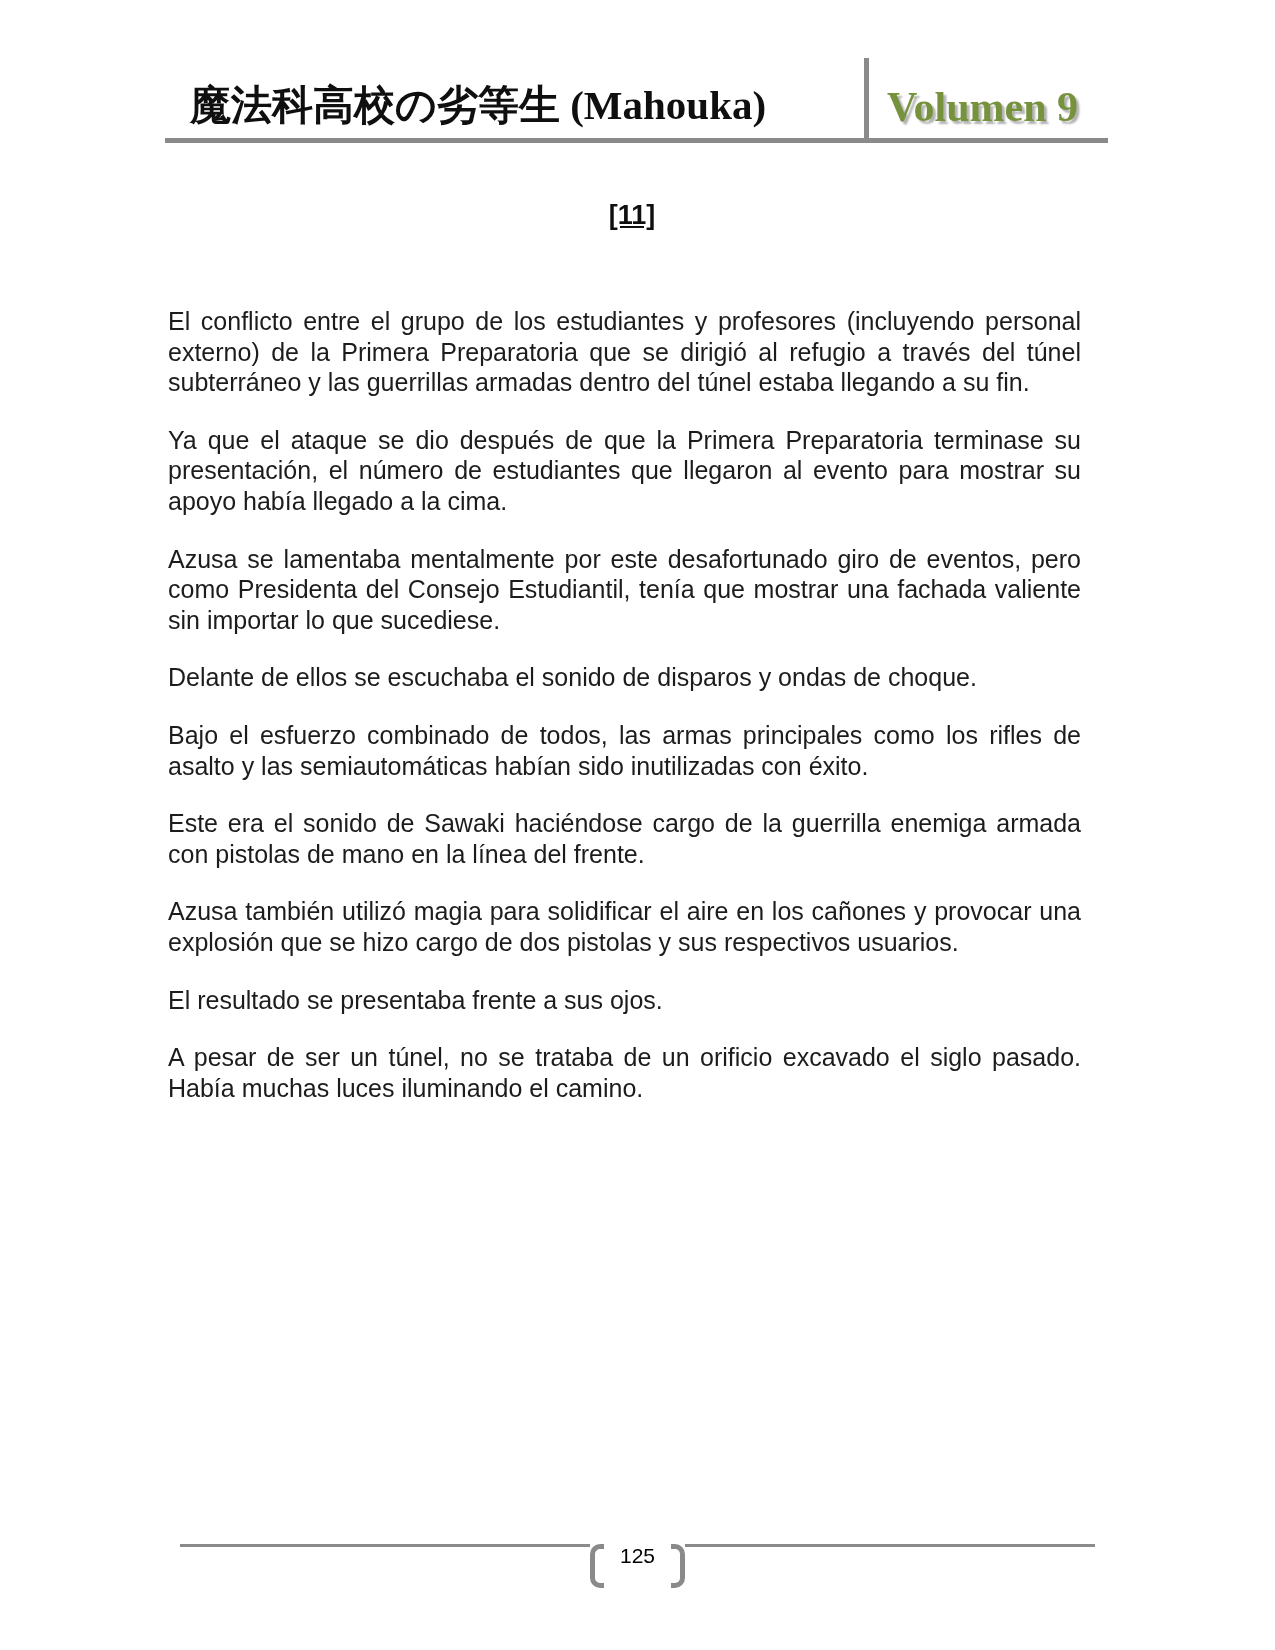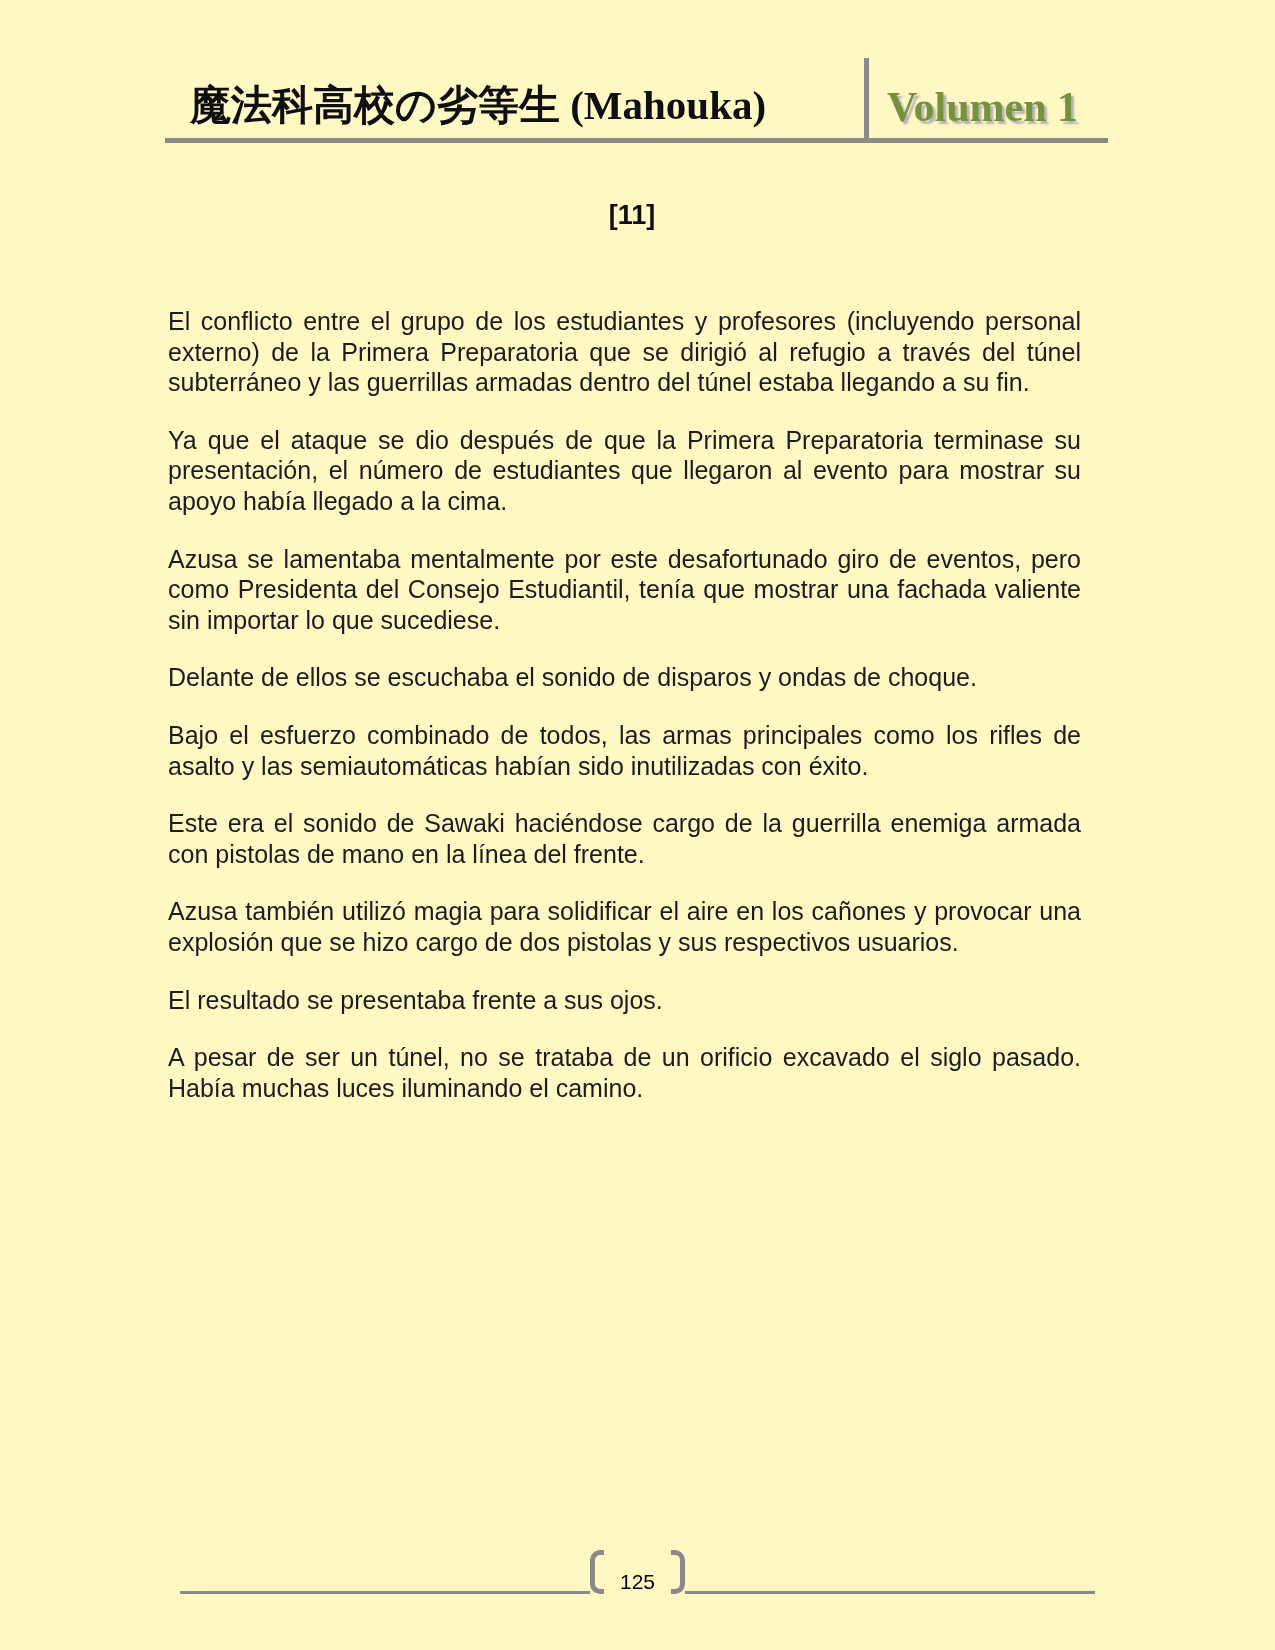--- a/index.html
+++ b/index.html
@@ -1,20 +1,20 @@
 <!DOCTYPE html>
 <html><head>
 <meta charset="utf-8">
 <style>
   html,body{margin:0;padding:0;background:#e8e8e8;}
   .page{
     position:relative;
     width:1275px;height:1650px;
     margin:0 auto;
-    background:#fef9c3;
+    background:#ffffff;
     font-family:"Liberation Sans",sans-serif;
     color:#1c1c1c;
     overflow:hidden;
   }
   
   .header{
     position:absolute;
     top:58px;left:165px;right:167px;
     border-bottom:5px solid #8a8a8a;
     display:flex;
@@ -47,20 +47,21 @@
     text-shadow:3px 3px 2px #b3b3b3;
     white-space:nowrap;
   }
   
   .section-heading{
     margin:200px 179px 0 168px;
     text-align:center;
     font-weight:bold;
     font-size:27px;
     color:#0f0f0f;
+    text-decoration:underline;
   }
   
   .content{
     position:absolute;
     top:306px;left:168px;
     width:928px;
   }
   .content p{
     margin:0 15px 27px 0;
     font-size:25px;
@@ -70,21 +71,21 @@
     color:#1c1c1c;
   }
   .content p:last-child{margin-bottom:0;}
   
   .footer{
     position:absolute;
     left:180px;right:180px;
     top:1544px;
     height:50px;
     display:flex;
-    align-items:flex-end;
+    align-items:flex-start;
   }
   .footer-rule{
     flex:1 1 auto;
     height:3px;
     background:#8a8a8a;
   }
   .bracket{
     flex:0 0 auto;
     width:14px;height:44px;
     border:5px solid #8a8a8a;
@@ -106,21 +107,21 @@
   }
 </style>
 </head>
 <body>
 
 <div class="page">
 
   <div class="header">
     <div class="header-title">魔法科高校の劣等生 (Mahouka)</div>
     <div class="header-divider"></div>
-    <div class="header-volume">Volumen 1</div>
+    <div class="header-volume">Volumen 9</div>
   </div>
 
   <div class="section-heading">[11]</div>
 
   <div class="content">
     <p>El conflicto entre el grupo de los estudiantes y profesores (incluyendo personal externo) de la Primera Preparatoria que se dirigió al refugio a través del túnel subterráneo y las guerrillas armadas dentro del túnel estaba llegando a su fin.</p>
     <p>Ya que el ataque se dio después de que la Primera Preparatoria terminase su presentación, el número de estudiantes que llegaron al evento para mostrar su apoyo había llegado a la cima.</p>
     <p>Azusa se lamentaba mentalmente por este desafortunado giro de eventos, pero como Presidenta del Consejo Estudiantil, tenía que mostrar una fachada valiente sin importar lo que sucediese.</p>
     <p>Delante de ellos se escuchaba el sonido de disparos y ondas de choque.</p>
     <p>Bajo el esfuerzo combinado de todos, las armas principales como los rifles de asalto y las semiautomáticas habían sido inutilizadas con éxito.</p>

